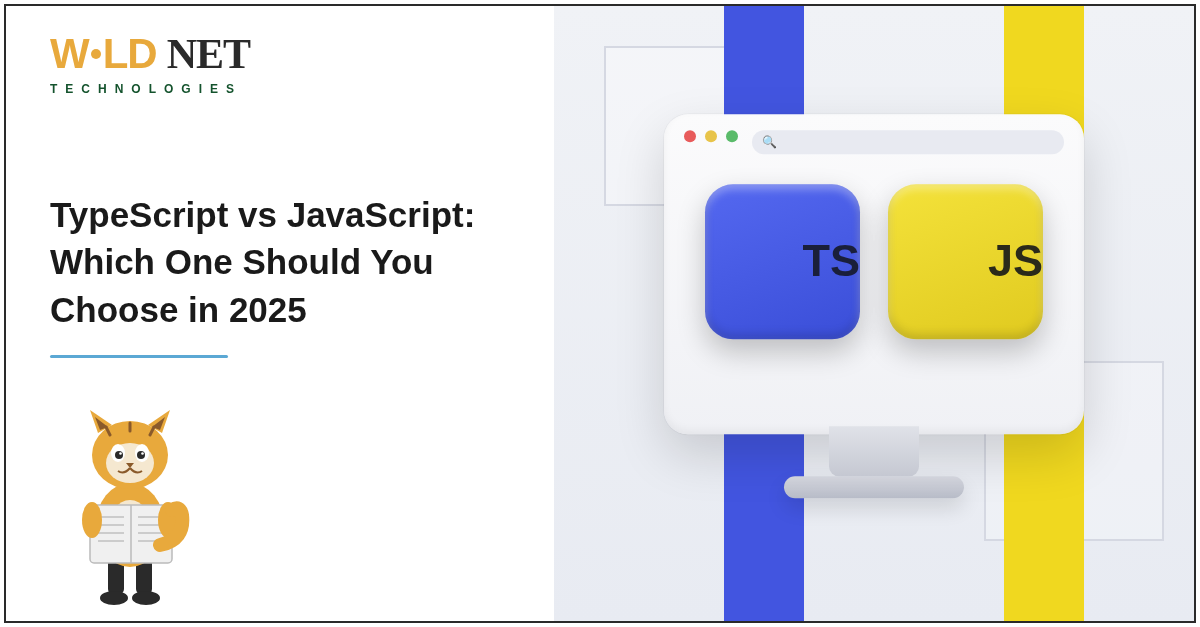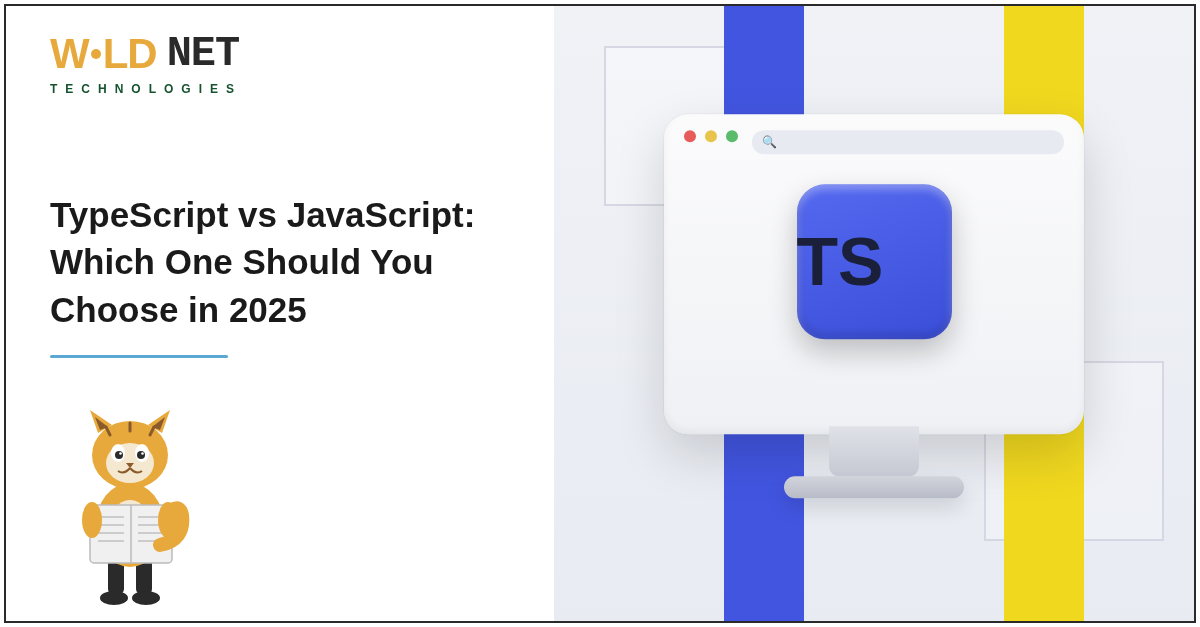--- a/index.html
+++ b/index.html
@@ -48,21 +48,21 @@
       background: #e8a93c;
       border-radius: 50%;
       margin: 0 2px;
       vertical-align: middle;
     }
     .logo-net {
       font-size: 42px;
       font-weight: 900;
       color: #2a2a2a;
       letter-spacing: -1px;
-      font-family: Liberation Mono, monospace;
+      font-family: Liberation Serif, serif;
     }
     .logo-sub {
       font-size: 12px;
       font-weight: 600;
       color: #14532d;
       letter-spacing: 8px;
     }
     .headline {
       margin-top: 95px;
       font-size: 35px;
@@ -169,22 +169,22 @@
       gap: 28px;
       justify-content: center;
       margin-top: 30px;
     }
     .tile {
       width: 155px;
       height: 155px;
       border-radius: 28px;
       display: flex;
       align-items: center;
-      justify-content: flex-start;
-      font-size: 68px;
+      justify-content: flex-end;
+      font-size: 45px;
       font-weight: 900;
       box-shadow: 0 12px 28px rgba(0,0,0,0.22), inset 0 -5px 10px rgba(0,0,0,0.15), inset 0 5px 8px rgba(255,255,255,0.35);
       font-family: Arial Black, sans-serif;
     }
     .tile-ts {
       background: linear-gradient(160deg, #5468f0 0%, #3a4ed8 100%);
       color: #1a1f3a;
     }
     .tile-js {
       background: linear-gradient(160deg, #f4e23a 0%, #e0ca1f 100%);
@@ -301,18 +301,21 @@
           <div class="dot dot-g"></div>
         </div>
         <div class="url-bar">
           <span>🔍</span>
         </div>
       </div>
       <div class="tiles">
         <div class="tile tile-ts">
           <span>TS</span>
         </div>
+        <div class="tile tile-js">
+          <span>JS</span>
+        </div>
       </div>
     </div>
     <div class="monitor-stand"></div>
     <div class="monitor-base"></div>
   </div>
 </div>
 
 </body></html>

